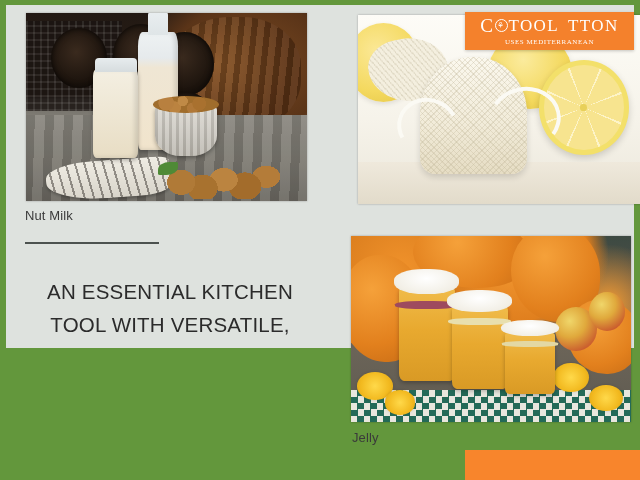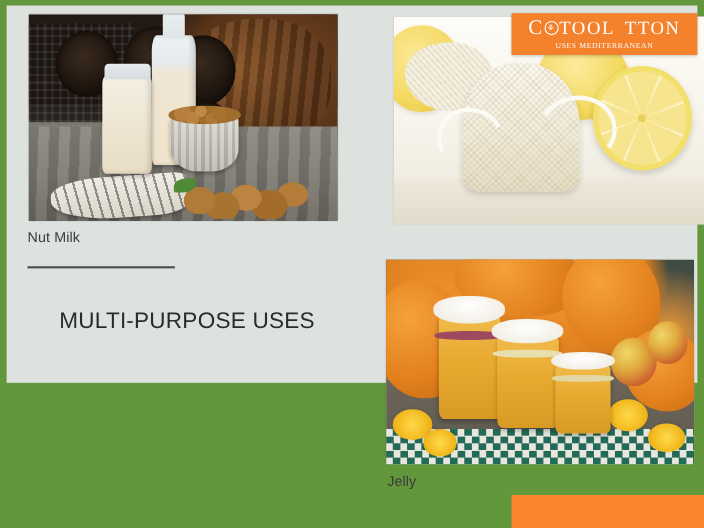--- a/index.html
+++ b/index.html
@@ -416,21 +416,22 @@
       </div>
     </div>
 
     <div class="caption caption-nutmilk">Nut Milk</div>
 
     <div class="caption caption-jelly">Jelly</div>
 
     <div class="divider"></div>
 
     <div class="headline">
-      <span class="ln">MULTI-PURPOSE USES</span>
+      <span class="ln">AN ESSENTIAL KITCHEN</span>
+      <span class="ln">TOOL WITH VERSATILE,</span>
     </div>
 
   </div>
 
   <div class="logo-banner">
     <div class="logo-title">
       <span class="cap">C</span>
       <span class="emblem">⚘</span>
       <span>TOOL</span>
       <span style="display:inline-block;width:9px;"></span>

